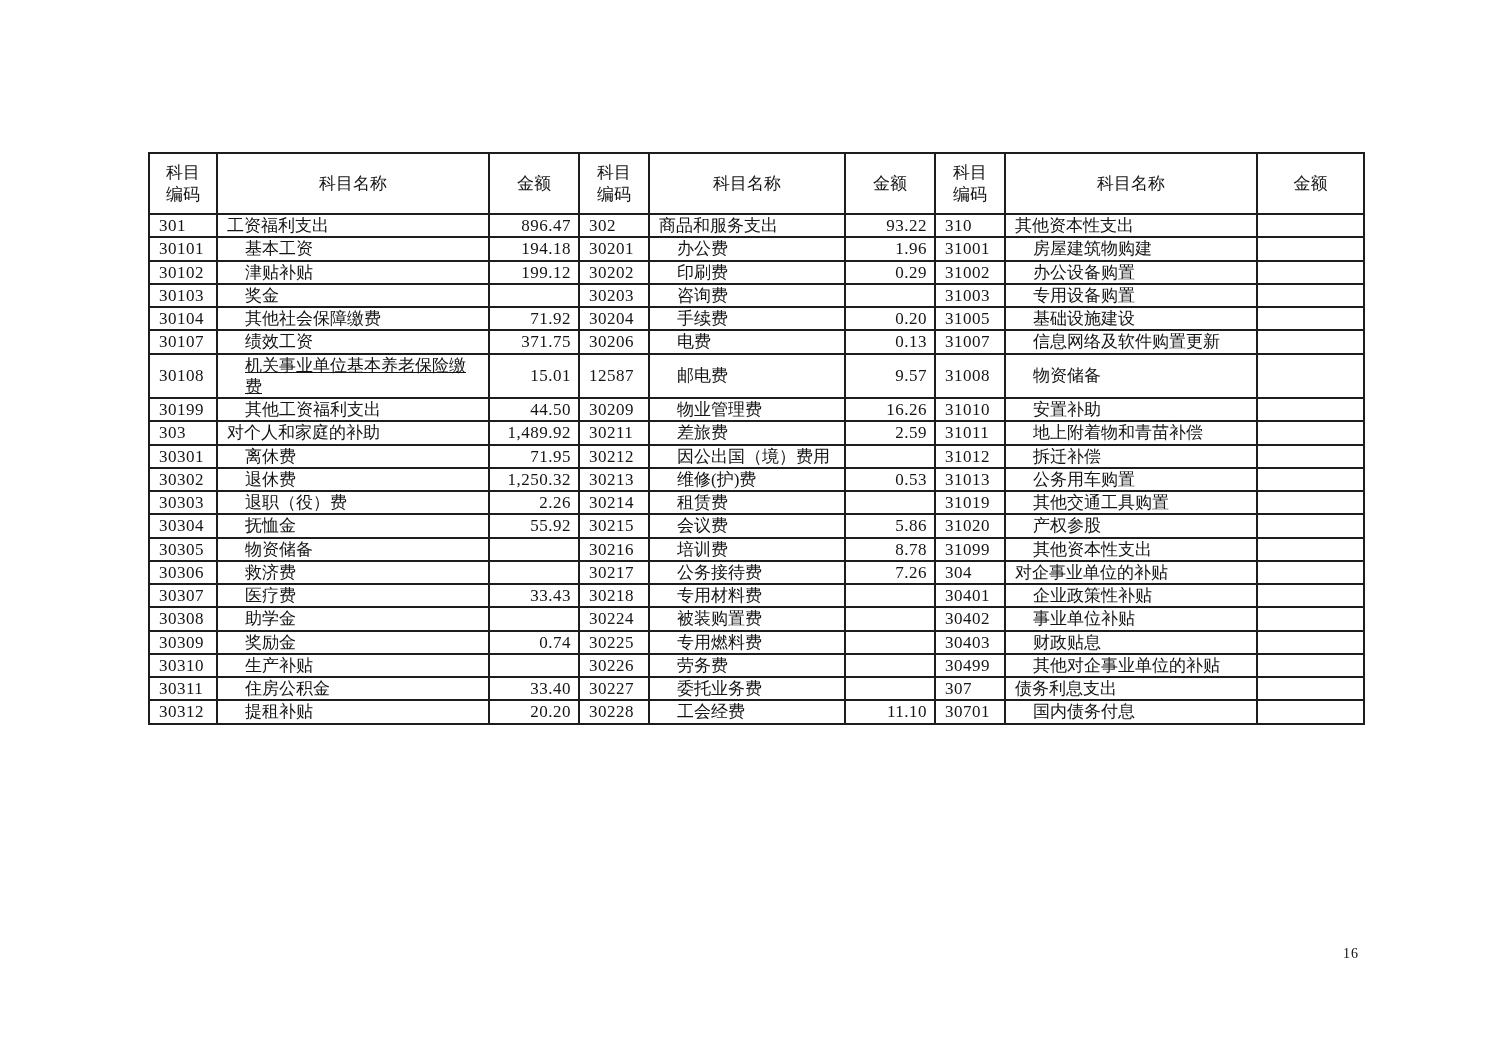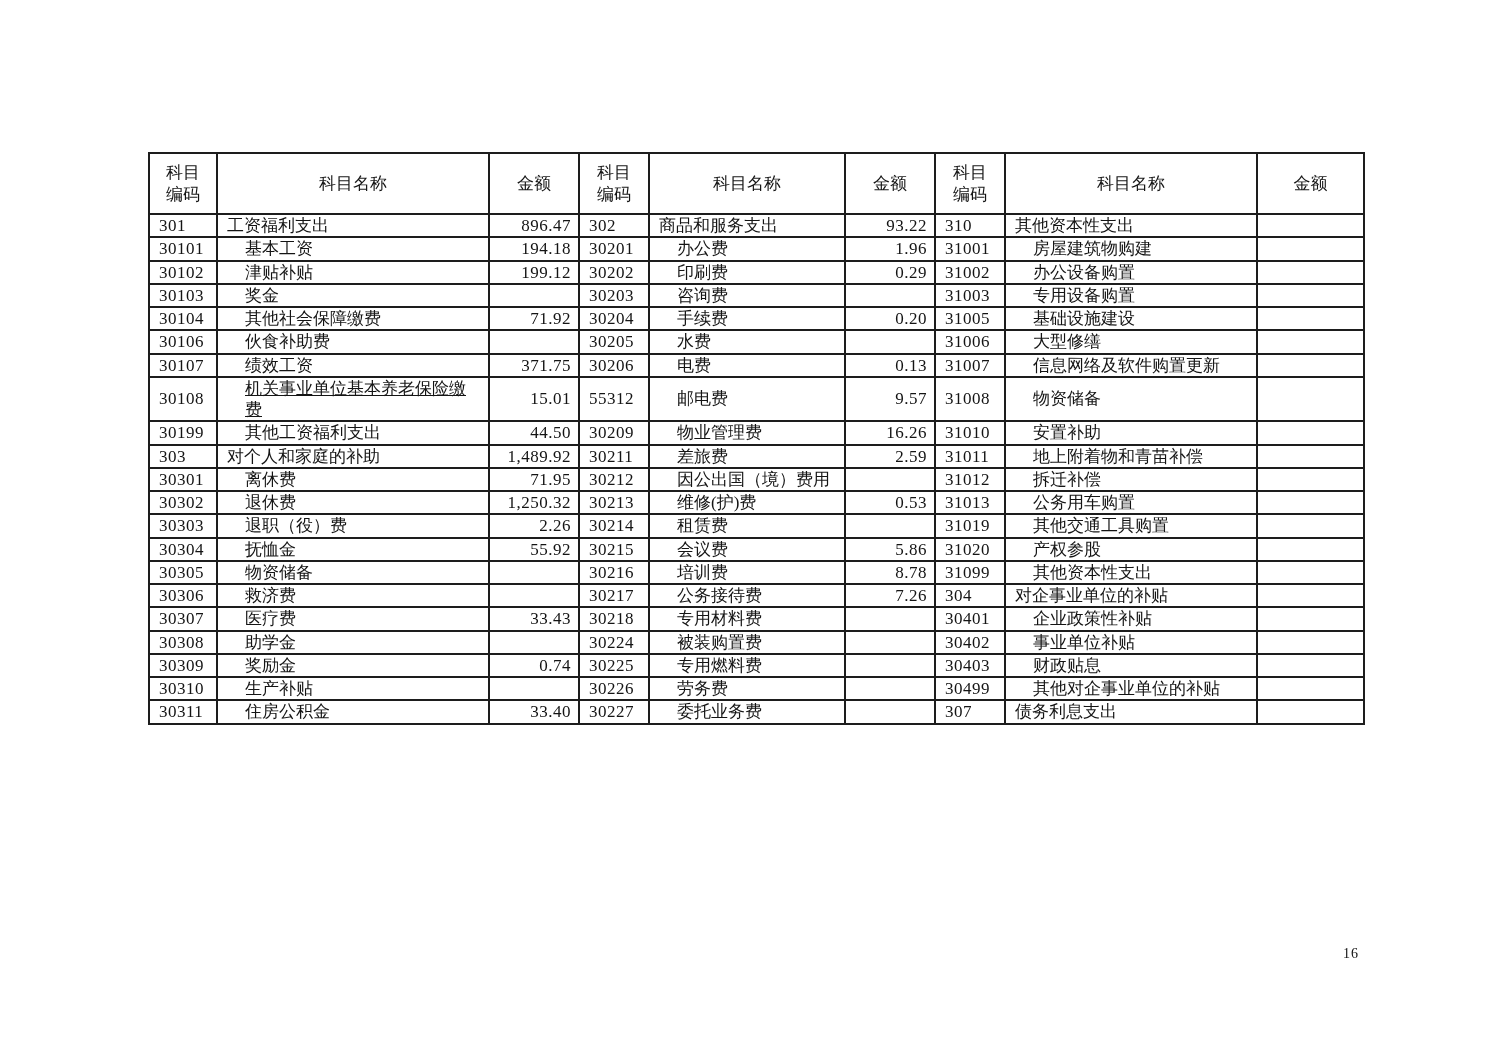--- a/index.html
+++ b/index.html
@@ -135,48 +135,37 @@
           <td class="name indent"><span>其他社会保障缴费</span></td>
           <td class="amount">71.92</td>
           <td class="code">30204</td>
           <td class="name indent"><span>手续费</span></td>
           <td class="amount">0.20</td>
           <td class="code">31005</td>
           <td class="name indent"><span>基础设施建设</span></td>
           <td class="amount"></td>
         </tr>
         <tr>
-          <td class="code">30106</td>
-          <td class="name indent"><span>伙食补助费</span></td>
-          <td class="amount"></td>
-          <td class="code">30205</td>
-          <td class="name indent"><span>水费</span></td>
-          <td class="amount"></td>
-          <td class="code">31006</td>
-          <td class="name indent"><span>大型修缮</span></td>
-          <td class="amount"></td>
-        </tr>
-        <tr>
           <td class="code">30107</td>
           <td class="name indent"><span>绩效工资</span></td>
           <td class="amount">371.75</td>
           <td class="code">30206</td>
           <td class="name indent"><span>电费</span></td>
           <td class="amount">0.13</td>
           <td class="code">31007</td>
           <td class="name indent"><span>信息网络及软件购置更新</span></td>
           <td class="amount"></td>
         </tr>
         <tr>
           <td class="code">30108</td>
           <td class="name indent">
             <span class="wrap">机关事业单位基本养老保险缴费</span>
           </td>
           <td class="amount">15.01</td>
-          <td class="code">55312</td>
+          <td class="code">12587</td>
           <td class="name indent"><span>邮电费</span></td>
           <td class="amount">9.57</td>
           <td class="code">31008</td>
           <td class="name indent"><span>物资储备</span></td>
           <td class="amount"></td>
         </tr>
         <tr>
           <td class="code">30199</td>
           <td class="name indent"><span>其他工资福利支出</span></td>
           <td class="amount">44.50</td>
@@ -312,18 +301,29 @@
           <td class="code">30311</td>
           <td class="name indent"><span>住房公积金</span></td>
           <td class="amount">33.40</td>
           <td class="code">30227</td>
           <td class="name indent"><span>委托业务费</span></td>
           <td class="amount"></td>
           <td class="code">307</td>
           <td class="name"><span>债务利息支出</span></td>
           <td class="amount"></td>
         </tr>
+        <tr>
+          <td class="code">30312</td>
+          <td class="name indent"><span>提租补贴</span></td>
+          <td class="amount">20.20</td>
+          <td class="code">30228</td>
+          <td class="name indent"><span>工会经费</span></td>
+          <td class="amount">11.10</td>
+          <td class="code">30701</td>
+          <td class="name indent"><span>国内债务付息</span></td>
+          <td class="amount"></td>
+        </tr>
       </tbody>
   </table>
 
   <div class="page-number">16</div>
 
 </div>
 
 </body></html>

